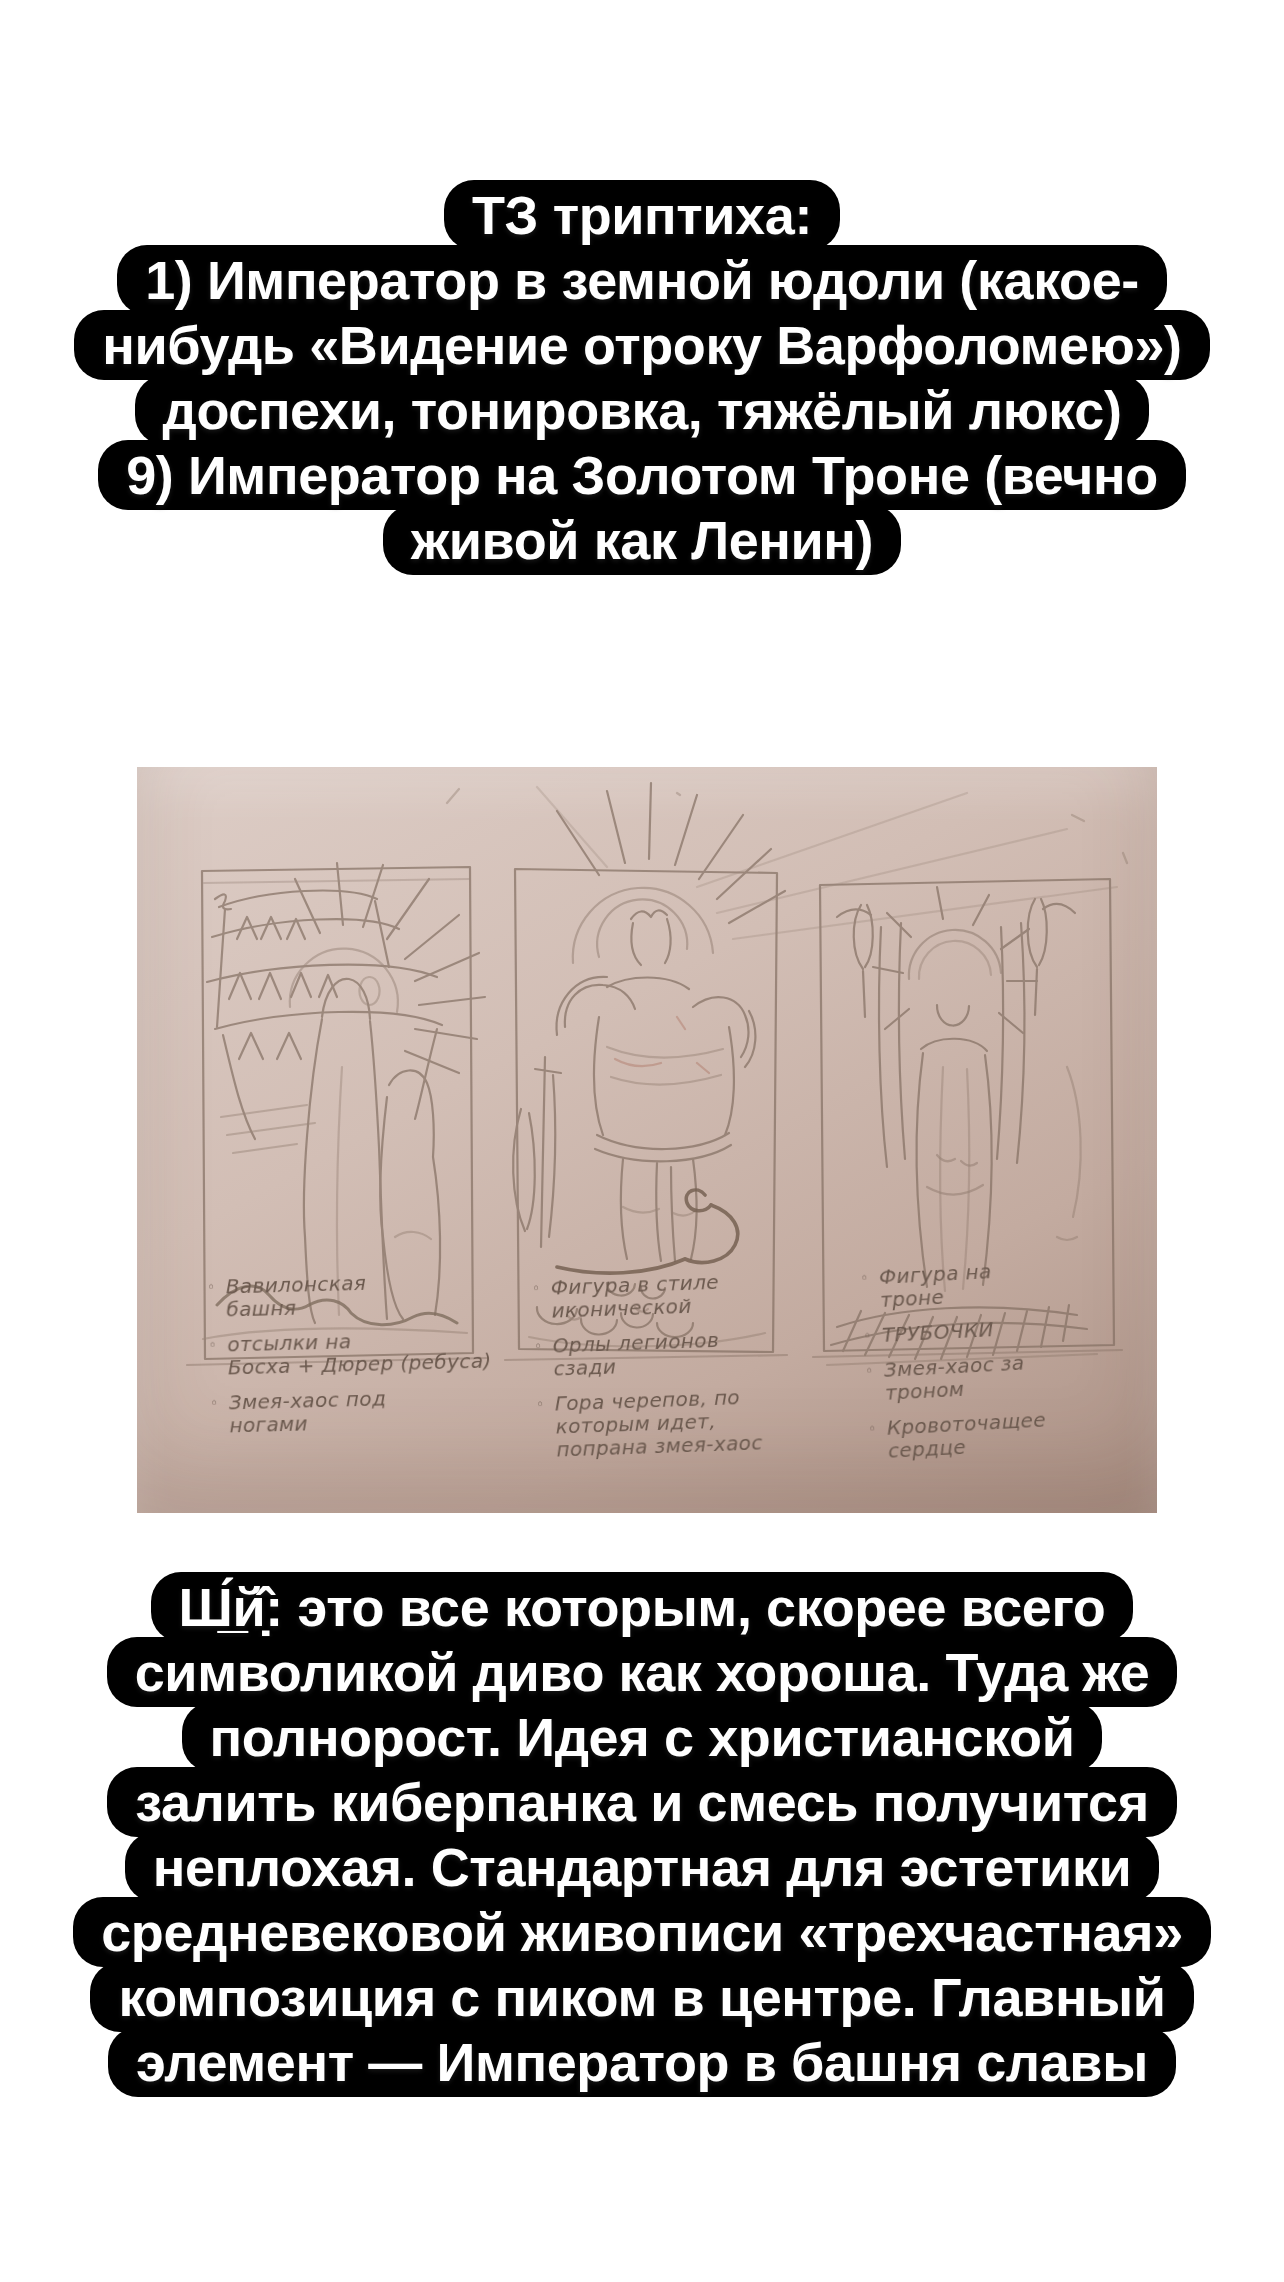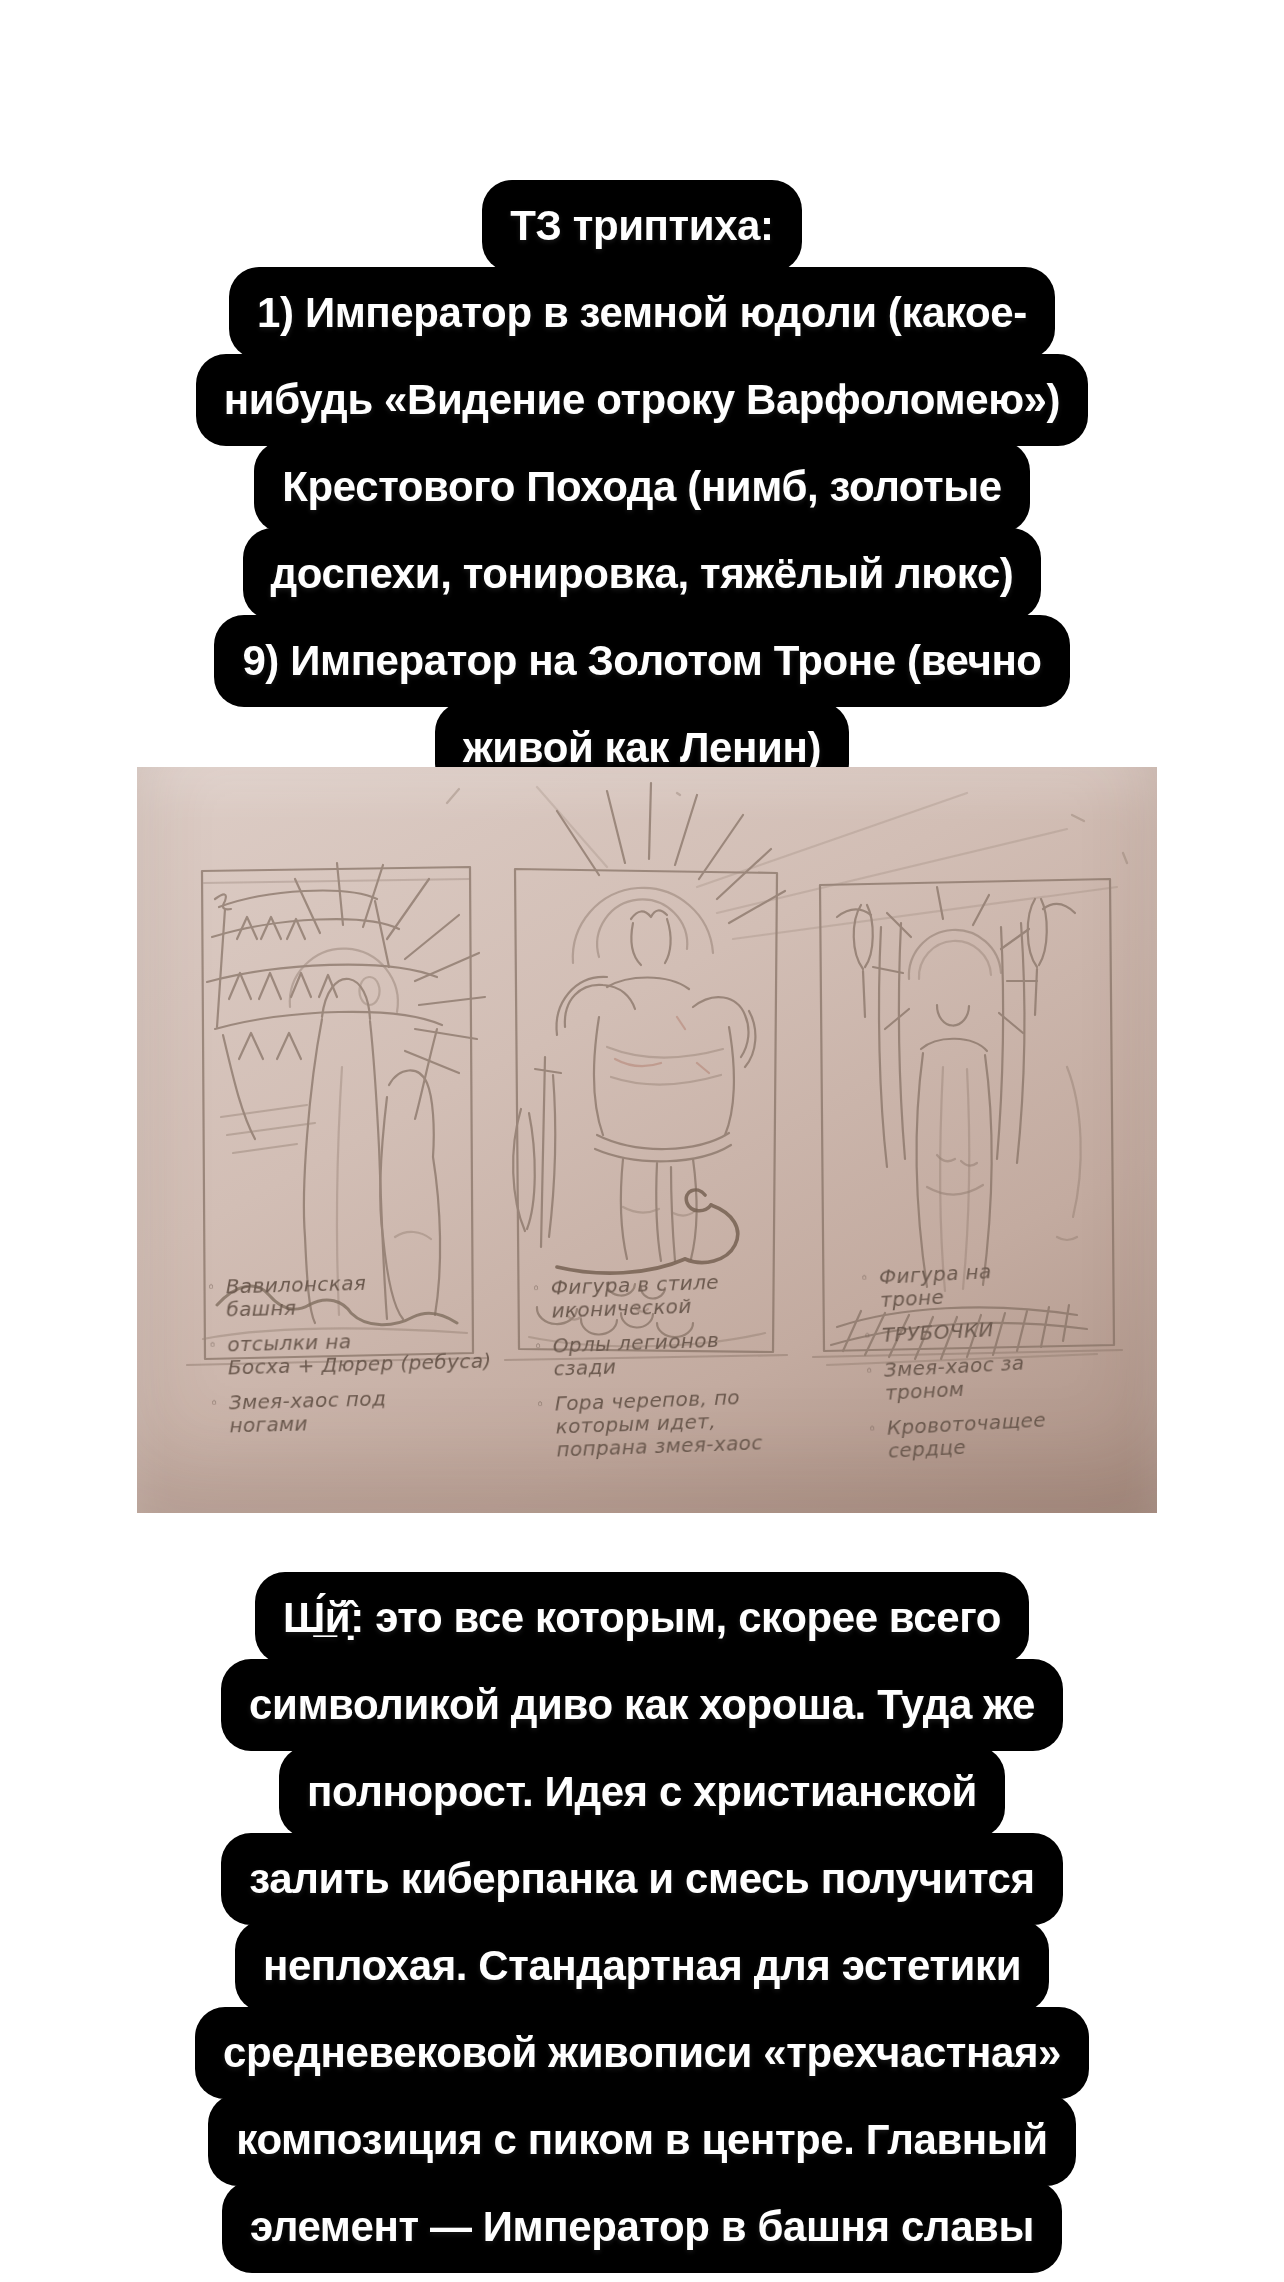--- a/index.html
+++ b/index.html
@@ -6,22 +6,22 @@
   body{
     width:1284px;height:2282px;background:#ffffff;position:relative;
     font-family:"Liberation Sans",sans-serif;overflow:hidden;
   }
   
   .stack{position:absolute;left:0;width:100%;display:flex;flex-direction:column;align-items:center;}
   .stack.top{top:180px;}
   .stack.bottom{top:1572px;}
   .bubble{
     display:table;background:#000;color:#fff;
-    font-weight:bold;font-size:42px;line-height:56px;letter-spacing:-0.4px;
-    padding:18px 28px;border-radius:30px;margin-bottom:-5px;
+    font-weight:bold;font-size:54px;line-height:56px;letter-spacing:-0.4px;
+    padding:7px 28px;border-radius:30px;margin-bottom:-5px;
     text-align:left;white-space:nowrap;
     text-shadow:0 2px 5px rgba(50,50,50,.5);
   }
   
   .photo{
     position:absolute;left:137px;top:767px;width:1020px;height:746px;
     background:linear-gradient(152deg,#ddcdc6 0%,#d2beb5 38%,#c3aba0 72%,#ac9286 100%);
     box-shadow:inset 0 -50px 80px rgba(80,50,35,.16), inset 0 25px 40px rgba(255,255,255,.18);
   }
   .photo svg{position:absolute;left:0;top:0;}
@@ -39,21 +39,20 @@
 </style>
 </head>
 <body>
 
 <div>
 
   <div class="stack top">
     <div class="bubble">ТЗ триптиха:</div>
     <div class="bubble">1) Император в земной юдоли (какое-</div>
     <div class="bubble">нибудь «Видение отроку Варфоломею»)</div>
-    <div class="bubble">Крестового Похода (нимб, золотые</div>
     <div class="bubble">доспехи, тонировка, тяжёлый люкс)</div>
     <div class="bubble">9) Император на Золотом Троне (вечно</div>
     <div class="bubble">живой как Ленин)</div>
   </div>
 
   <div class="photo">
     <svg width="1020" height="746" viewBox="0 0 1020 746">
       <g fill="none" stroke="#836f62" stroke-width="2.2" stroke-linecap="round" stroke-linejoin="round" opacity="0.7">
 
         <path d="M310 36 l12 -14 M935 48 l12 6 M540 26 l3 2 M986 86 l4 10" opacity="0.5"></path>

